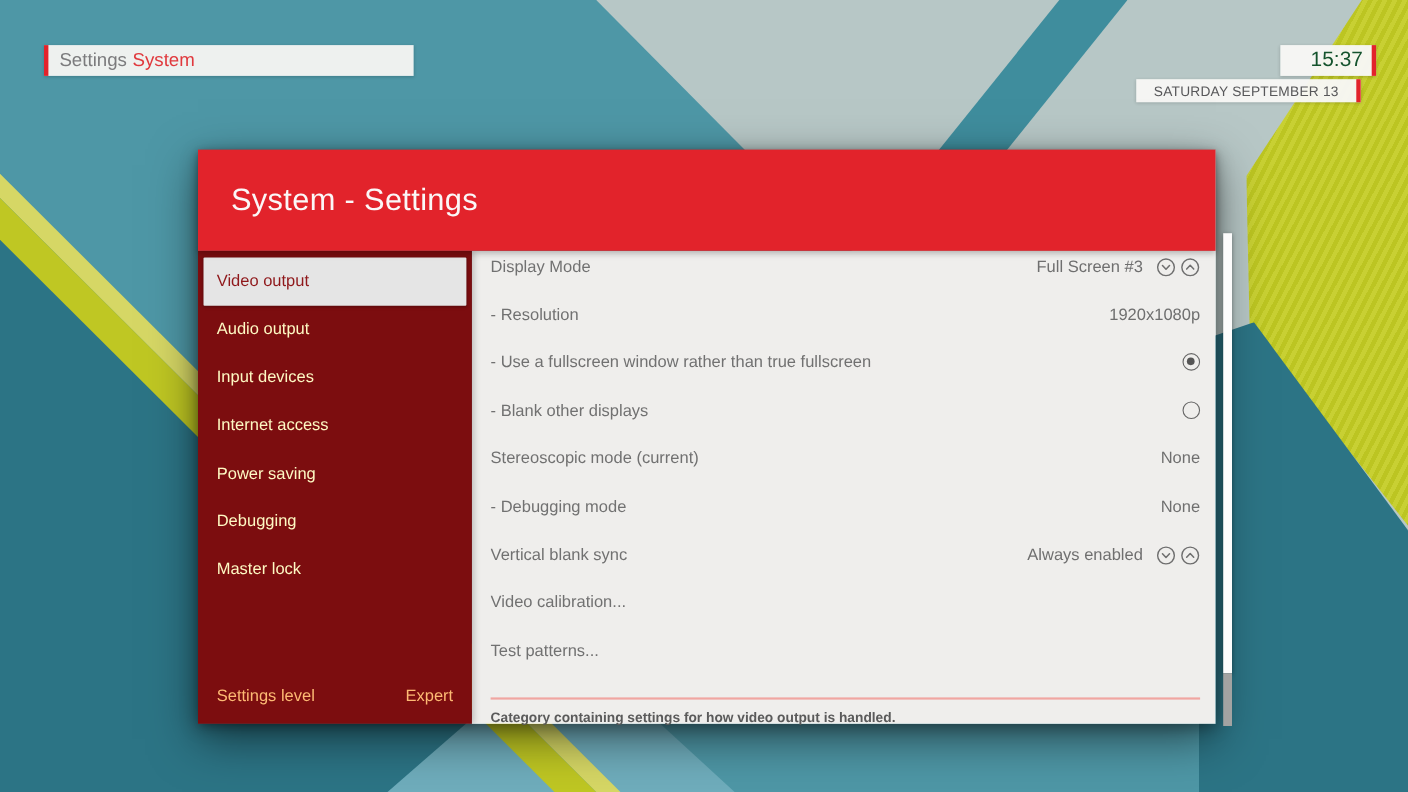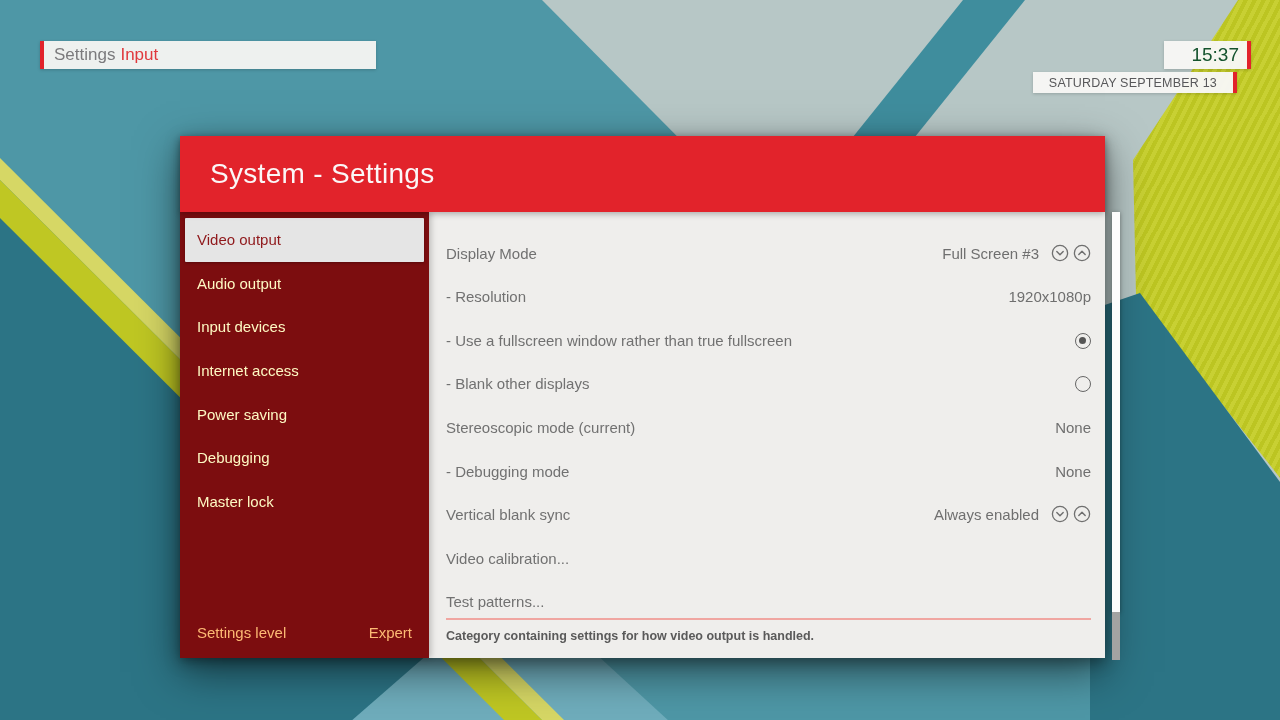--- a/index.html
+++ b/index.html
@@ -43,42 +43,42 @@
   .datebar{position:absolute;left:1033px;top:72px;width:204px;height:21px;
     background:rgba(247,247,245,.97);border-right:4px solid var(--c-red,#e2232b);
     display:flex;align-items:center;justify-content:flex-end;
     padding-right:16px;box-sizing:border-box;font-size:12.5px;color:#58585a;
     letter-spacing:.2px;box-shadow:0 1px 3px rgba(0,0,0,.18);}
 
   
   .dialog{position:absolute;left:180px;top:136px;width:925px;height:522px;
     box-shadow:0 14px 40px rgba(0,0,0,.5),0 4px 14px rgba(0,0,0,.35);
     display:flex;flex-direction:column;}
-  .dialog-header{height:76px;background:var(--c-red,#e2232b);display:flex;align-items:center;
+  .dialog-header{height:92px;background:var(--c-red,#e2232b);display:flex;align-items:center;
     padding-left:30px;box-sizing:border-box;flex:0 0 auto;position:relative;z-index:3;
     box-shadow:0 2px 6px rgba(0,0,0,.28);}
   .dialog-title{color:#fbf7f7;font-size:28px;letter-spacing:.3px;}
   .dialog-body{flex:1;display:flex;min-height:0;}
 
   
   .sidebar{width:249px;flex:0 0 auto;background:var(--c-darkred,#7c0d0f);
     display:flex;flex-direction:column;padding-top:6px;box-sizing:border-box;
     position:relative;z-index:2;box-shadow:2px 0 6px rgba(0,0,0,.22);}
   .side-item{height:43.6px;display:flex;align-items:center;padding-left:17px;
     color:#fef9c3;font-size:15px;cursor:pointer;box-sizing:border-box;}
   .side-item.selected{background:#e5e5e5;color:#8f181b;margin:0 5px;padding-left:12px;
     border-radius:1px;box-shadow:0 1px 3px rgba(0,0,0,.3);}
   .settings-level{margin-top:auto;height:44px;display:flex;align-items:center;
     justify-content:space-between;padding:0 17px;color:#fdba74;font-size:15px;
     margin-bottom:4px;cursor:pointer;}
 
   
   .panel{flex:1;background:var(--c-panel,#efeeec);display:flex;flex-direction:column;
     padding-top:6px;box-sizing:border-box;min-width:0;}
-  .setting-row{height:43.6px;display:flex;align-items:flex-end;
+  .setting-row{height:43.6px;display:flex;align-items:flex-start;
     padding:0 14px 0 17px;box-sizing:border-box;color:#6f6f6f;font-size:15px;cursor:pointer;}
   .setting-label{flex:1;white-space:nowrap;overflow:hidden;color:#717171;}
   .setting-value{color:#6f6f6f;white-space:nowrap;}
   .spinner{display:flex;gap:4px;margin-left:12px;}
   .spinner svg{display:block;}
   .radio{width:16px;height:16px;border:1.6px solid #666;border-radius:50%;
     box-sizing:border-box;margin-left:12px;position:relative;}
   .radio.checked::after{content:"";position:absolute;left:3px;top:3px;width:7px;height:7px;
     border-radius:50%;background:#555;}
   .panel-sep{border:none;border-top:2px solid #f0a6a1;margin:8px 14px 0 17px;}
@@ -99,21 +99,21 @@
   <div class="bg bg-tealstripe"></div>
   <div class="bg bg-limeband"></div>
   <div class="bg bg-darkteal-br"></div>
   <div class="bg bg-darkteal-bl"></div>
   <div class="bg bg-bluewedge"></div>
   <div class="bg bg-limestripe-pale"></div>
   <div class="bg bg-limestripe"></div>
 
   <div class="crumb">
     <span>Settings</span>
-    <span class="page">Input</span>
+    <span class="page">System</span>
   </div>
 
   <div class="clock">
     <span>15:37</span>
   </div>
   <div class="datebar">
     <span>SATURDAY SEPTEMBER 13</span>
   </div>
 
   <div class="dialog">

